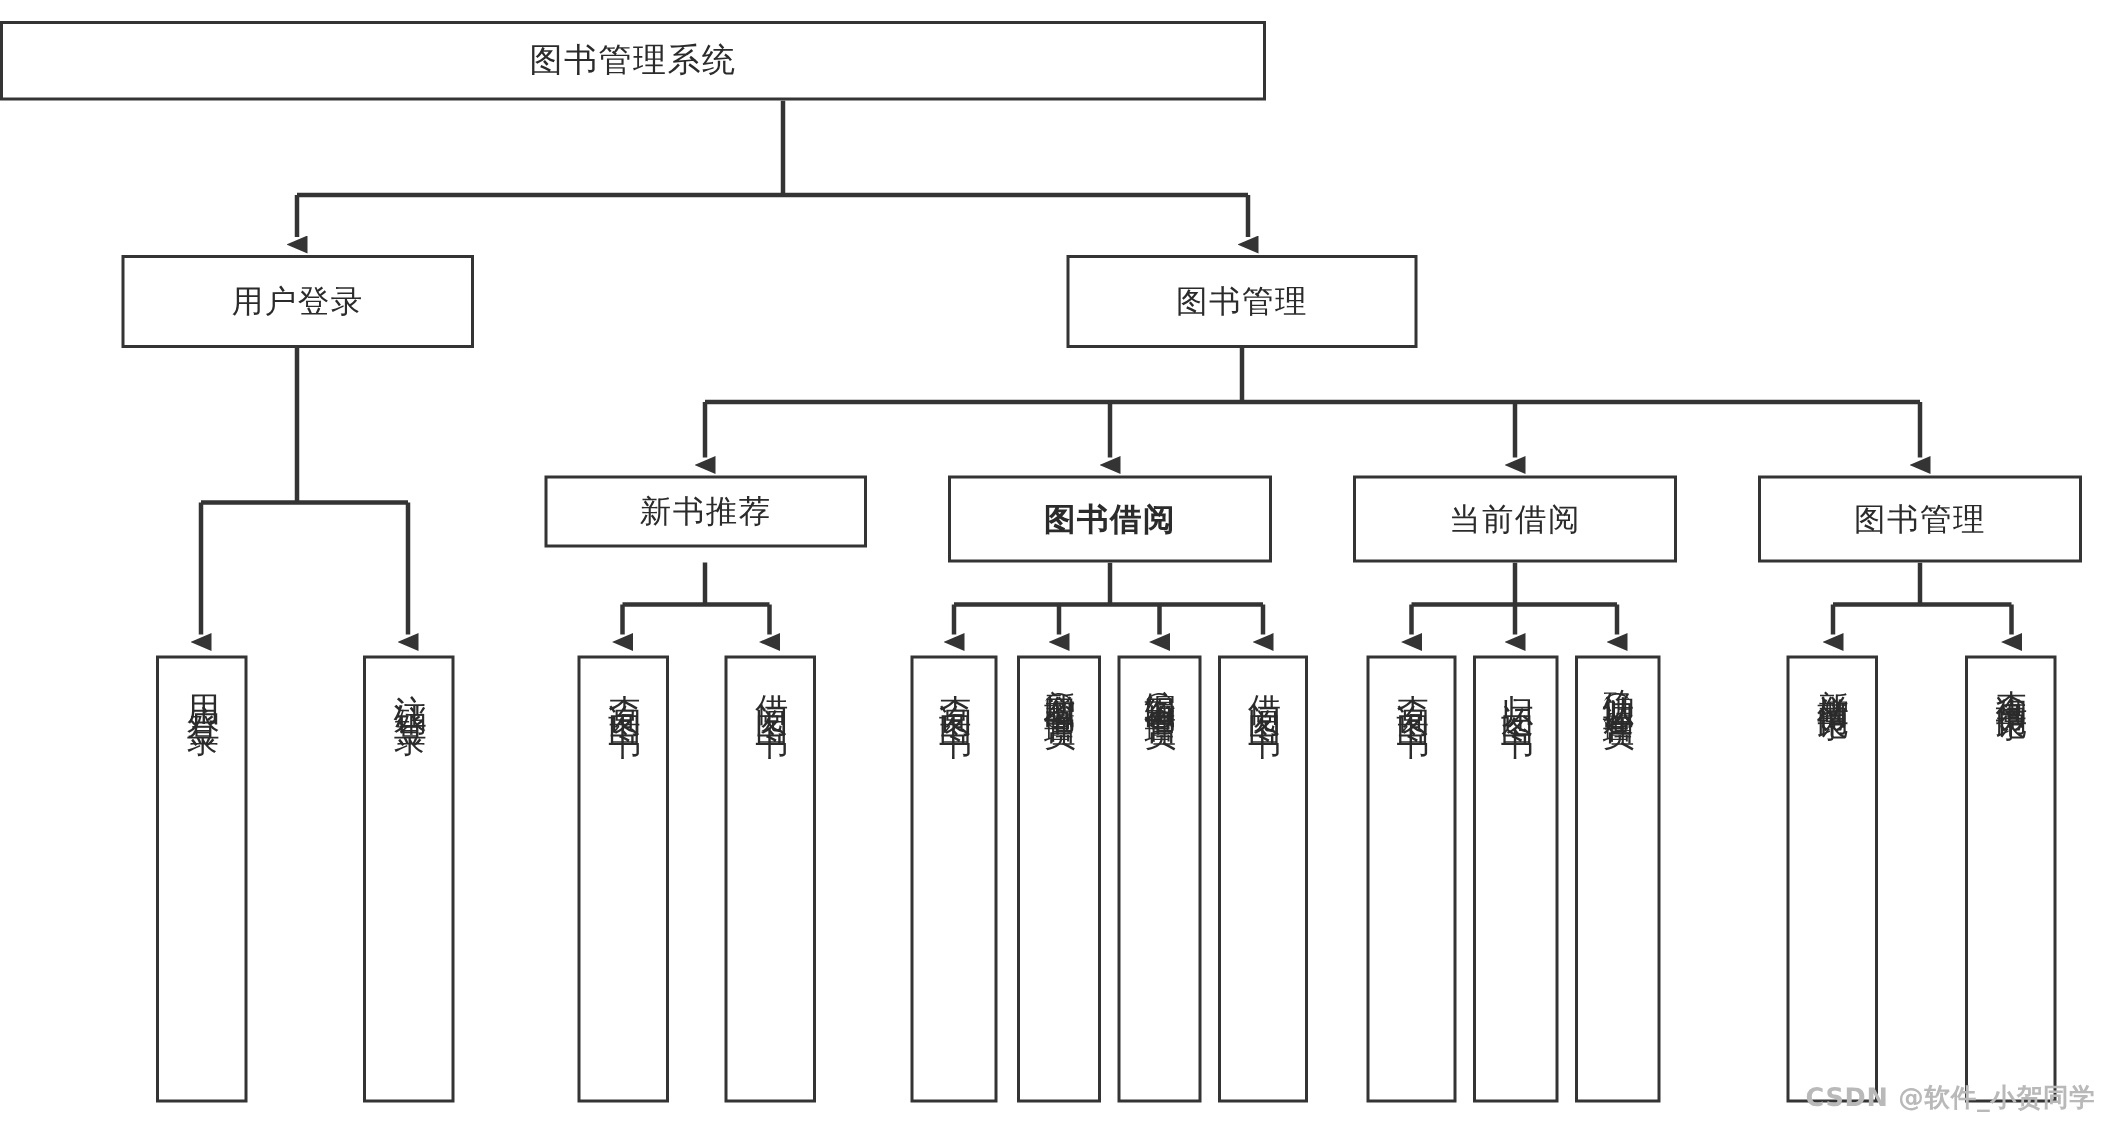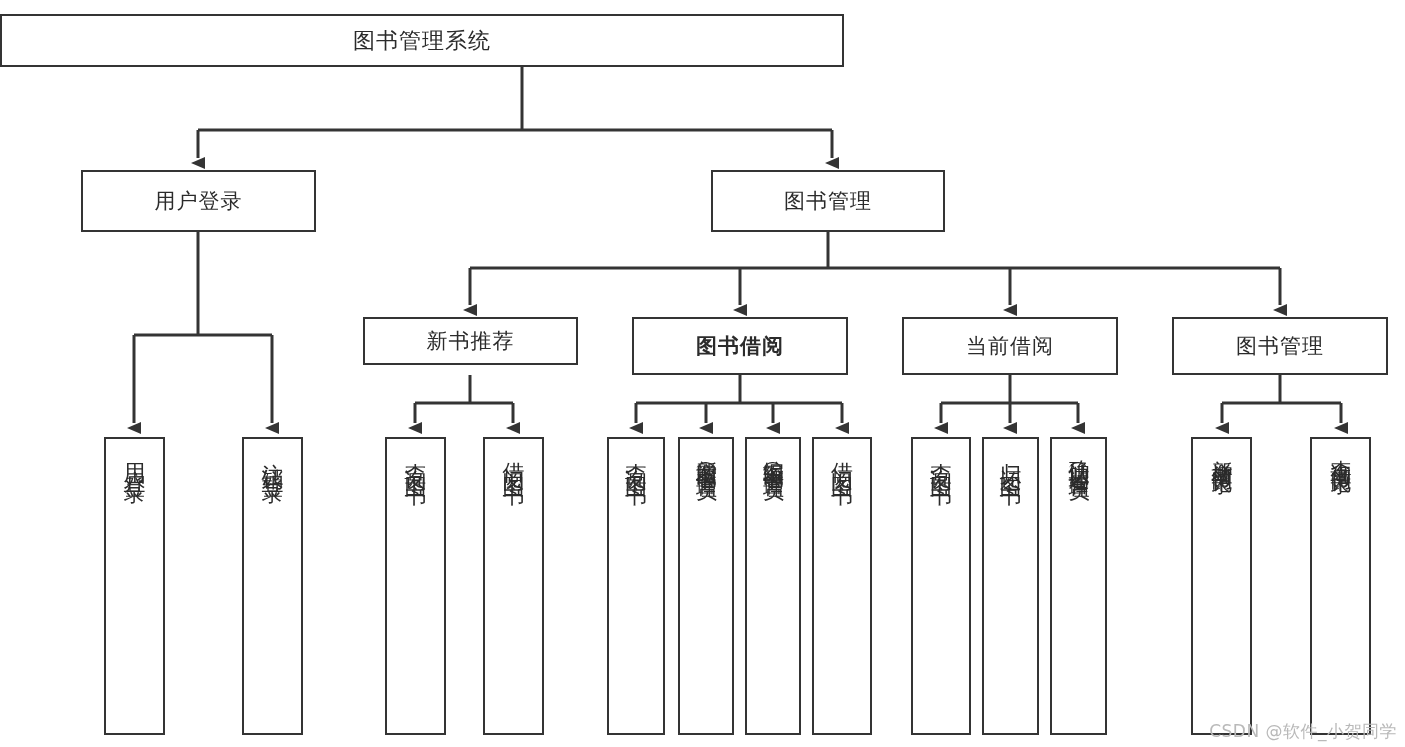--- a/index.html
+++ b/index.html
@@ -10,21 +10,21 @@
         border:2px solid #343434;display:flex;align-items:center;justify-content:center;}
   .node.root{border-width:2px;}
   .node .lbl{color:#2b2b2b;line-height:1.0;text-align:center;white-space:nowrap;}
   .h-node .lbl{font-size:21px;letter-spacing:1px;}
   .root .lbl{font-size:22px;letter-spacing:1px;}
   .v-node{align-items:flex-start;}
   .v-node .lbl{writing-mode:vertical-rl;text-orientation:upright;
                font-size:22px;letter-spacing:7px;margin:0 auto;padding-top:6px;}
   .v-node.tall .lbl{font-size:21px;letter-spacing:3px;padding-top:4px;}
   .watermark{position:absolute;right:8px;bottom:4px;color:#b9b9b9;font-size:17px;
-             letter-spacing:0.5px;white-space:nowrap;}
+             letter-spacing:0.5px;white-space:nowrap;font-weight:bold;}
 </style>
 </head>
 <body>
 
 <div id="canvas">
 
   <svg class="lines" viewBox="0 0 1405 747" xmlns="http://www.w3.org/2000/svg">
     <defs>
       <marker id="arr" markerWidth="12" markerHeight="14" refX="1" refY="7" orient="auto" markerUnits="userSpaceOnUse">
         <path d="M0,0 L12,0 L6,14 Z" fill="#343434"></path>

